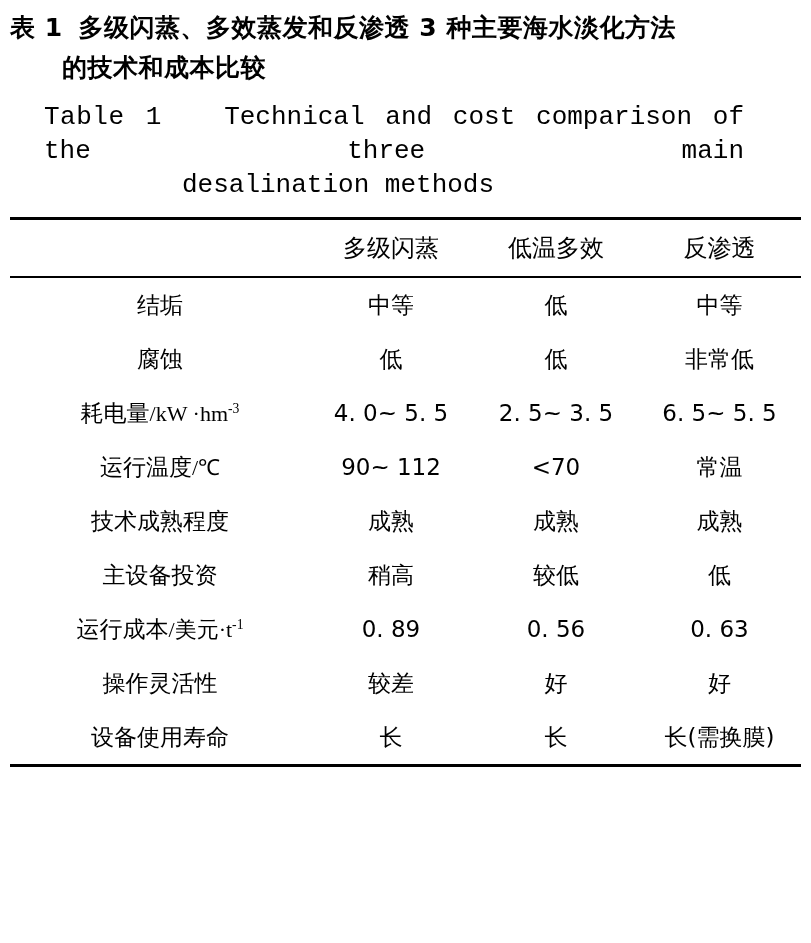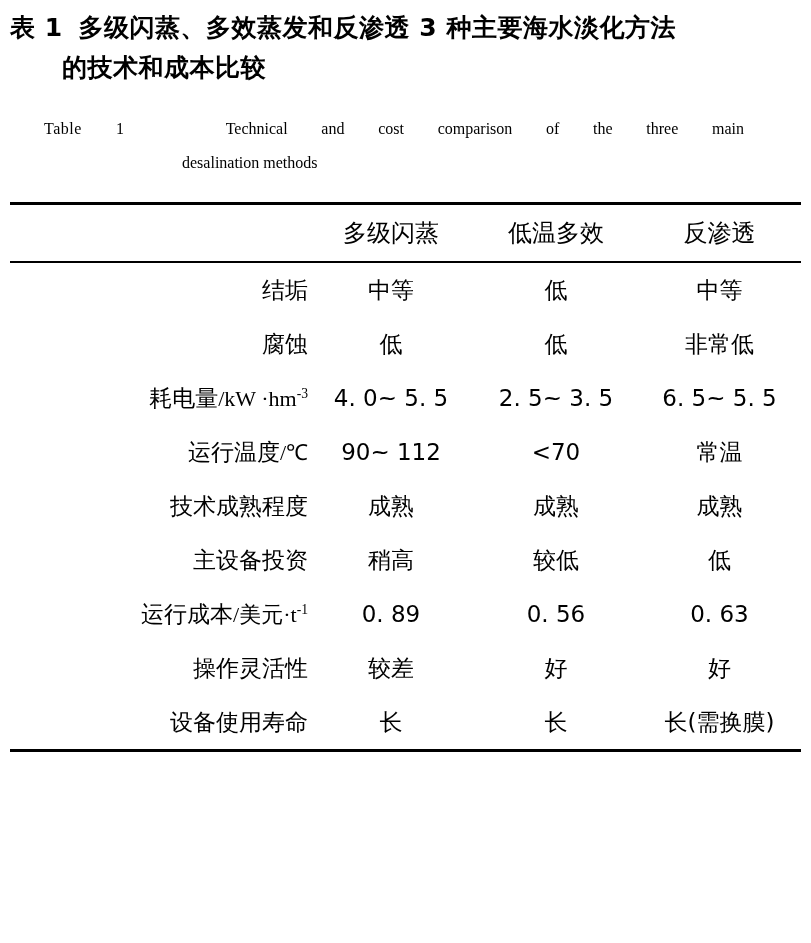--- a/index.html
+++ b/index.html
@@ -32,24 +32,24 @@
   }
   .title-cn .label {
     margin-right: 16px;
     text-align: right;
   }
   .title-cn .line2 {
     display: block;
     padding-left: 52px;
   }
   .title-en {
-    font-family: Liberation Serif, serif;
-    font-size: 16px;
+    font-family: Liberation Mono, monospace;
+    font-size: 26px;
     line-height: 34px;
-    margin-top: 24px;
+    margin-top: 12px;
     text-align: justify;
   }
   .title-en .en-line1 {
     display: block;
     padding-left: 34px;
     text-align: justify;
     text-align-last: justify;
     width: 700px;
   }
   .title-en .en-label {
@@ -57,21 +57,21 @@
   }
   .title-en .en-line2 {
     display: block;
     padding-left: 172px;
   }
 
   
   table.main {
     width: 791px;
     border-collapse: collapse;
-    margin-top: 22px;
+    margin-top: 15px;
     table-layout: fixed;
   }
   table.main td, table.main th {
     padding: 0;
     font-weight: normal;
     vertical-align: middle;
   }
   .rule-top td {
     border-top: 3px solid #000;
   }
@@ -90,21 +90,21 @@
   .hdr td.first {
     text-align: left;
   }
   tbody.body-rows td {
     font-family: "DejaVu Sans", sans-serif;
     font-size: 23px;
     height: 54px;
     text-align: center;
   }
   tbody.body-rows td.label-cell {
-    text-align: right;
+    text-align: center;
     padding-left: 2px;
     white-space: nowrap;
   }
   td.c1 { width: 298px; }
   td.c2 { width: 166px; }
   td.c3 { width: 164px; }
   td.c4 { width: 163px; }
 
   .num {
     font-family: "Liberation Serif", serif;

